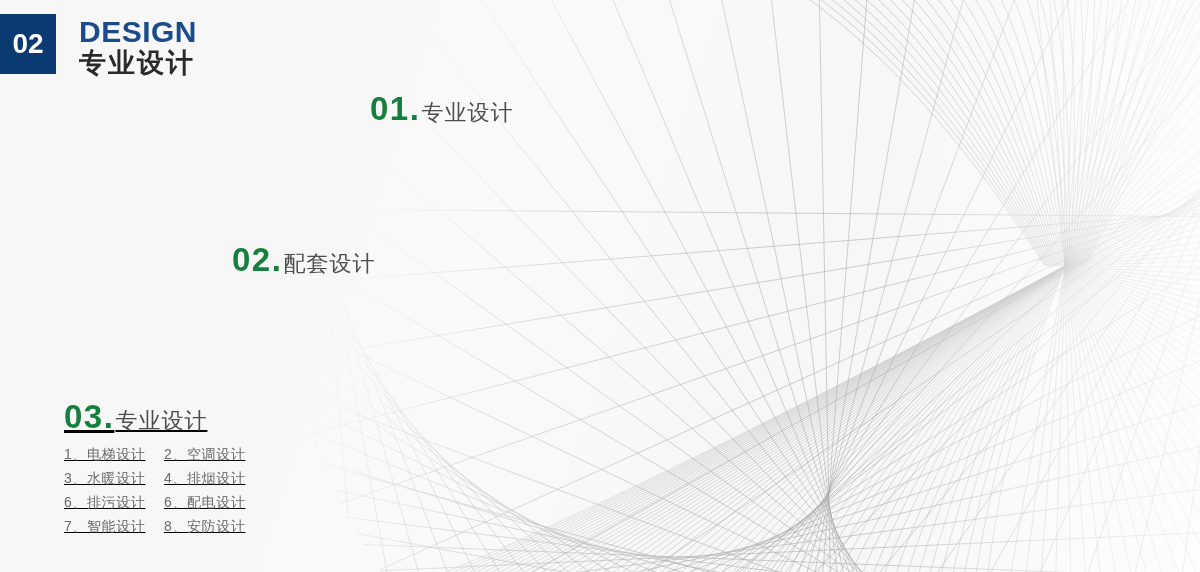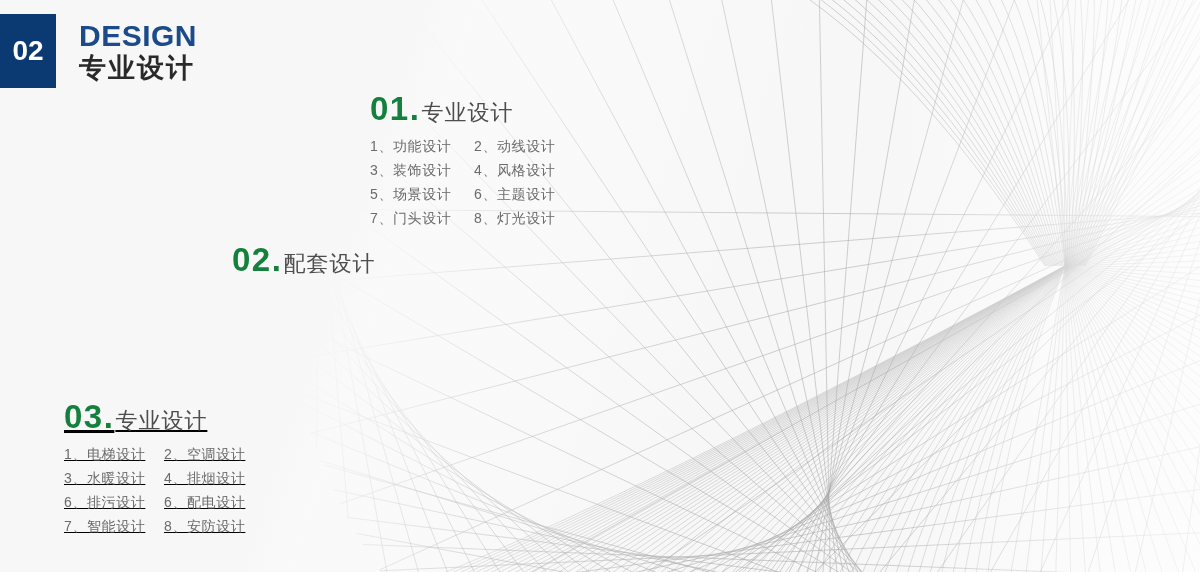--- a/index.html
+++ b/index.html
@@ -52,21 +52,21 @@
   #header {
     position: absolute;
     left: 0;
     top: 14px;
     z-index: 5;
     display: flex;
     align-items: stretch;
   }
   #header-badge {
     width: 56px;
-    height: 74px;
+    height: 60px;
     background: #0b3a72;
     display: flex;
     align-items: center;
     justify-content: center;
     color: #ffffff;
     font-size: 28px;
     font-weight: bold;
     letter-spacing: 0px;
     line-height: 1;
   }
@@ -448,38 +448,20 @@
       <div id="header-title-en">DESIGN</div>
       <div id="header-title-cn">专业设计</div>
     </div>
   </div>
 
   <div class="block" id="block-01">
     <div class="block-title">
       <span class="block-num">01.</span>
       <span class="block-name">专业设计</span>
     </div>
-    <div class="block-rows">
-      <div class="block-row">
-        <span class="cell cell-left">1、功能设计</span>
-        <span class="cell">2、动线设计</span>
-      </div>
-      <div class="block-row">
-        <span class="cell cell-left">3、装饰设计</span>
-        <span class="cell">4、风格设计</span>
-      </div>
-      <div class="block-row">
-        <span class="cell cell-left">5、场景设计</span>
-        <span class="cell">6、主题设计</span>
-      </div>
-      <div class="block-row">
-        <span class="cell cell-left">7、门头设计</span>
-        <span class="cell">8、灯光设计</span>
-      </div>
-    </div>
   </div>
 
   <div class="block" id="block-02">
     <div class="block-title">
       <span class="block-num">02.</span>
       <span class="block-name">配套设计</span>
     </div>
   </div>
 
   <div class="block" id="block-03">

